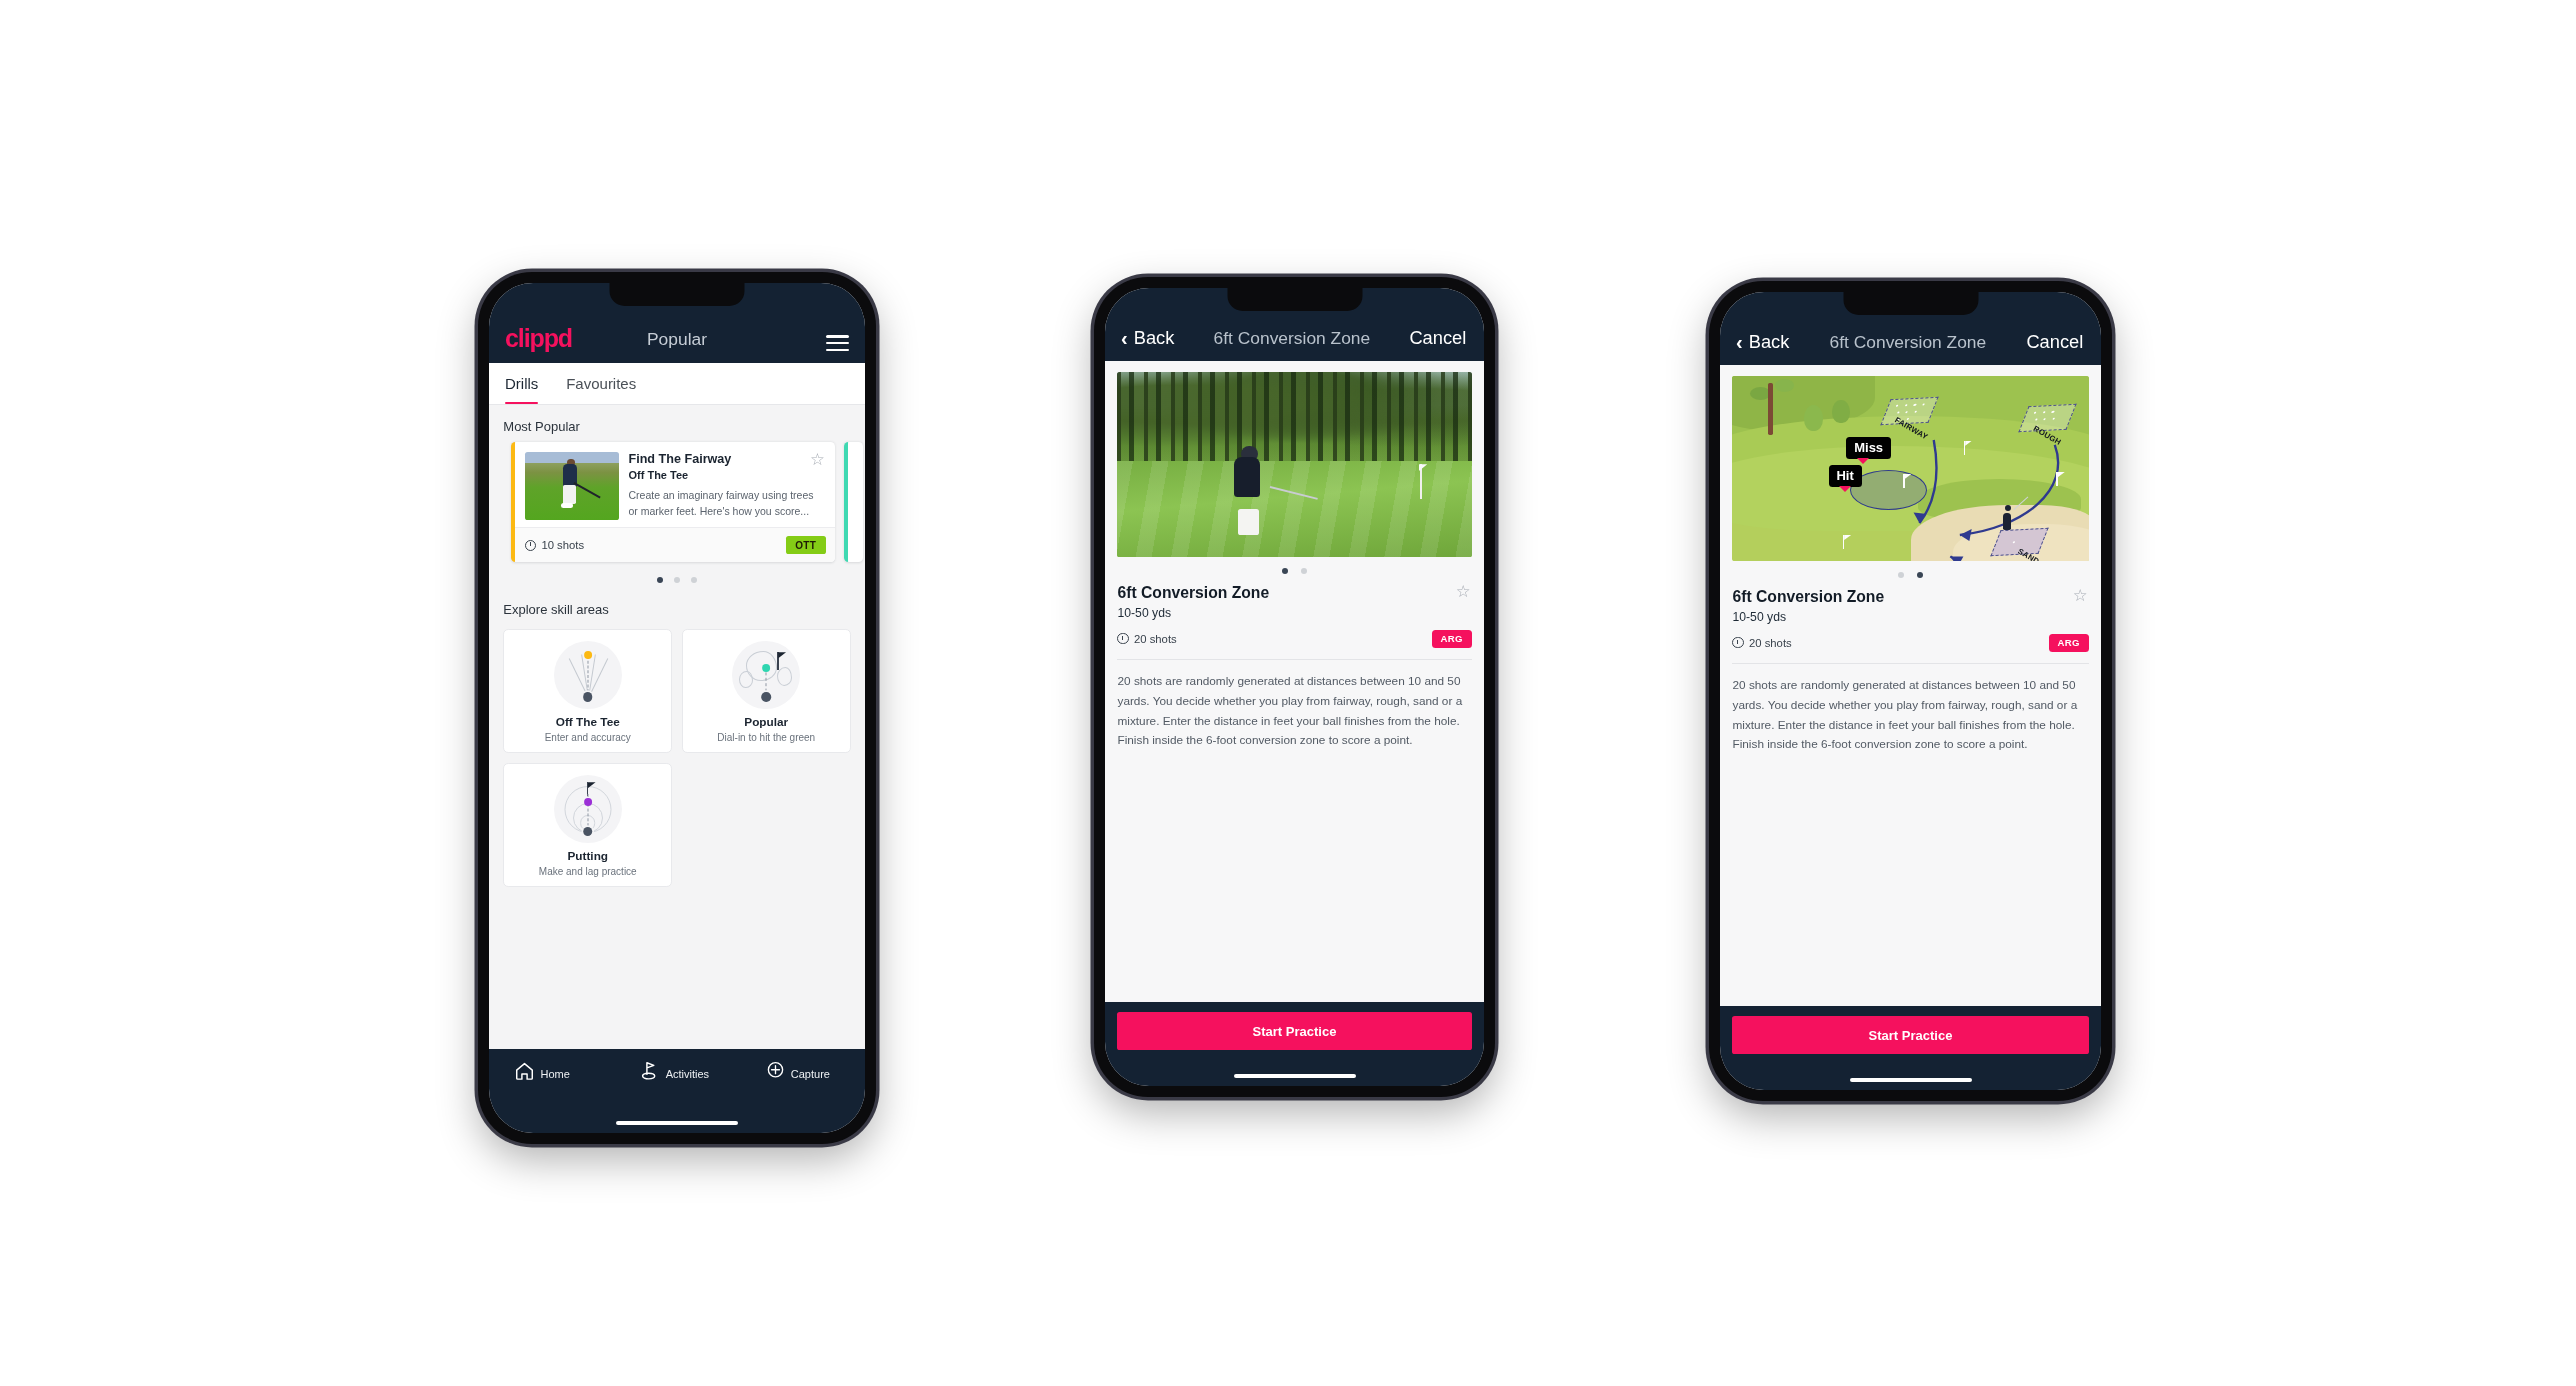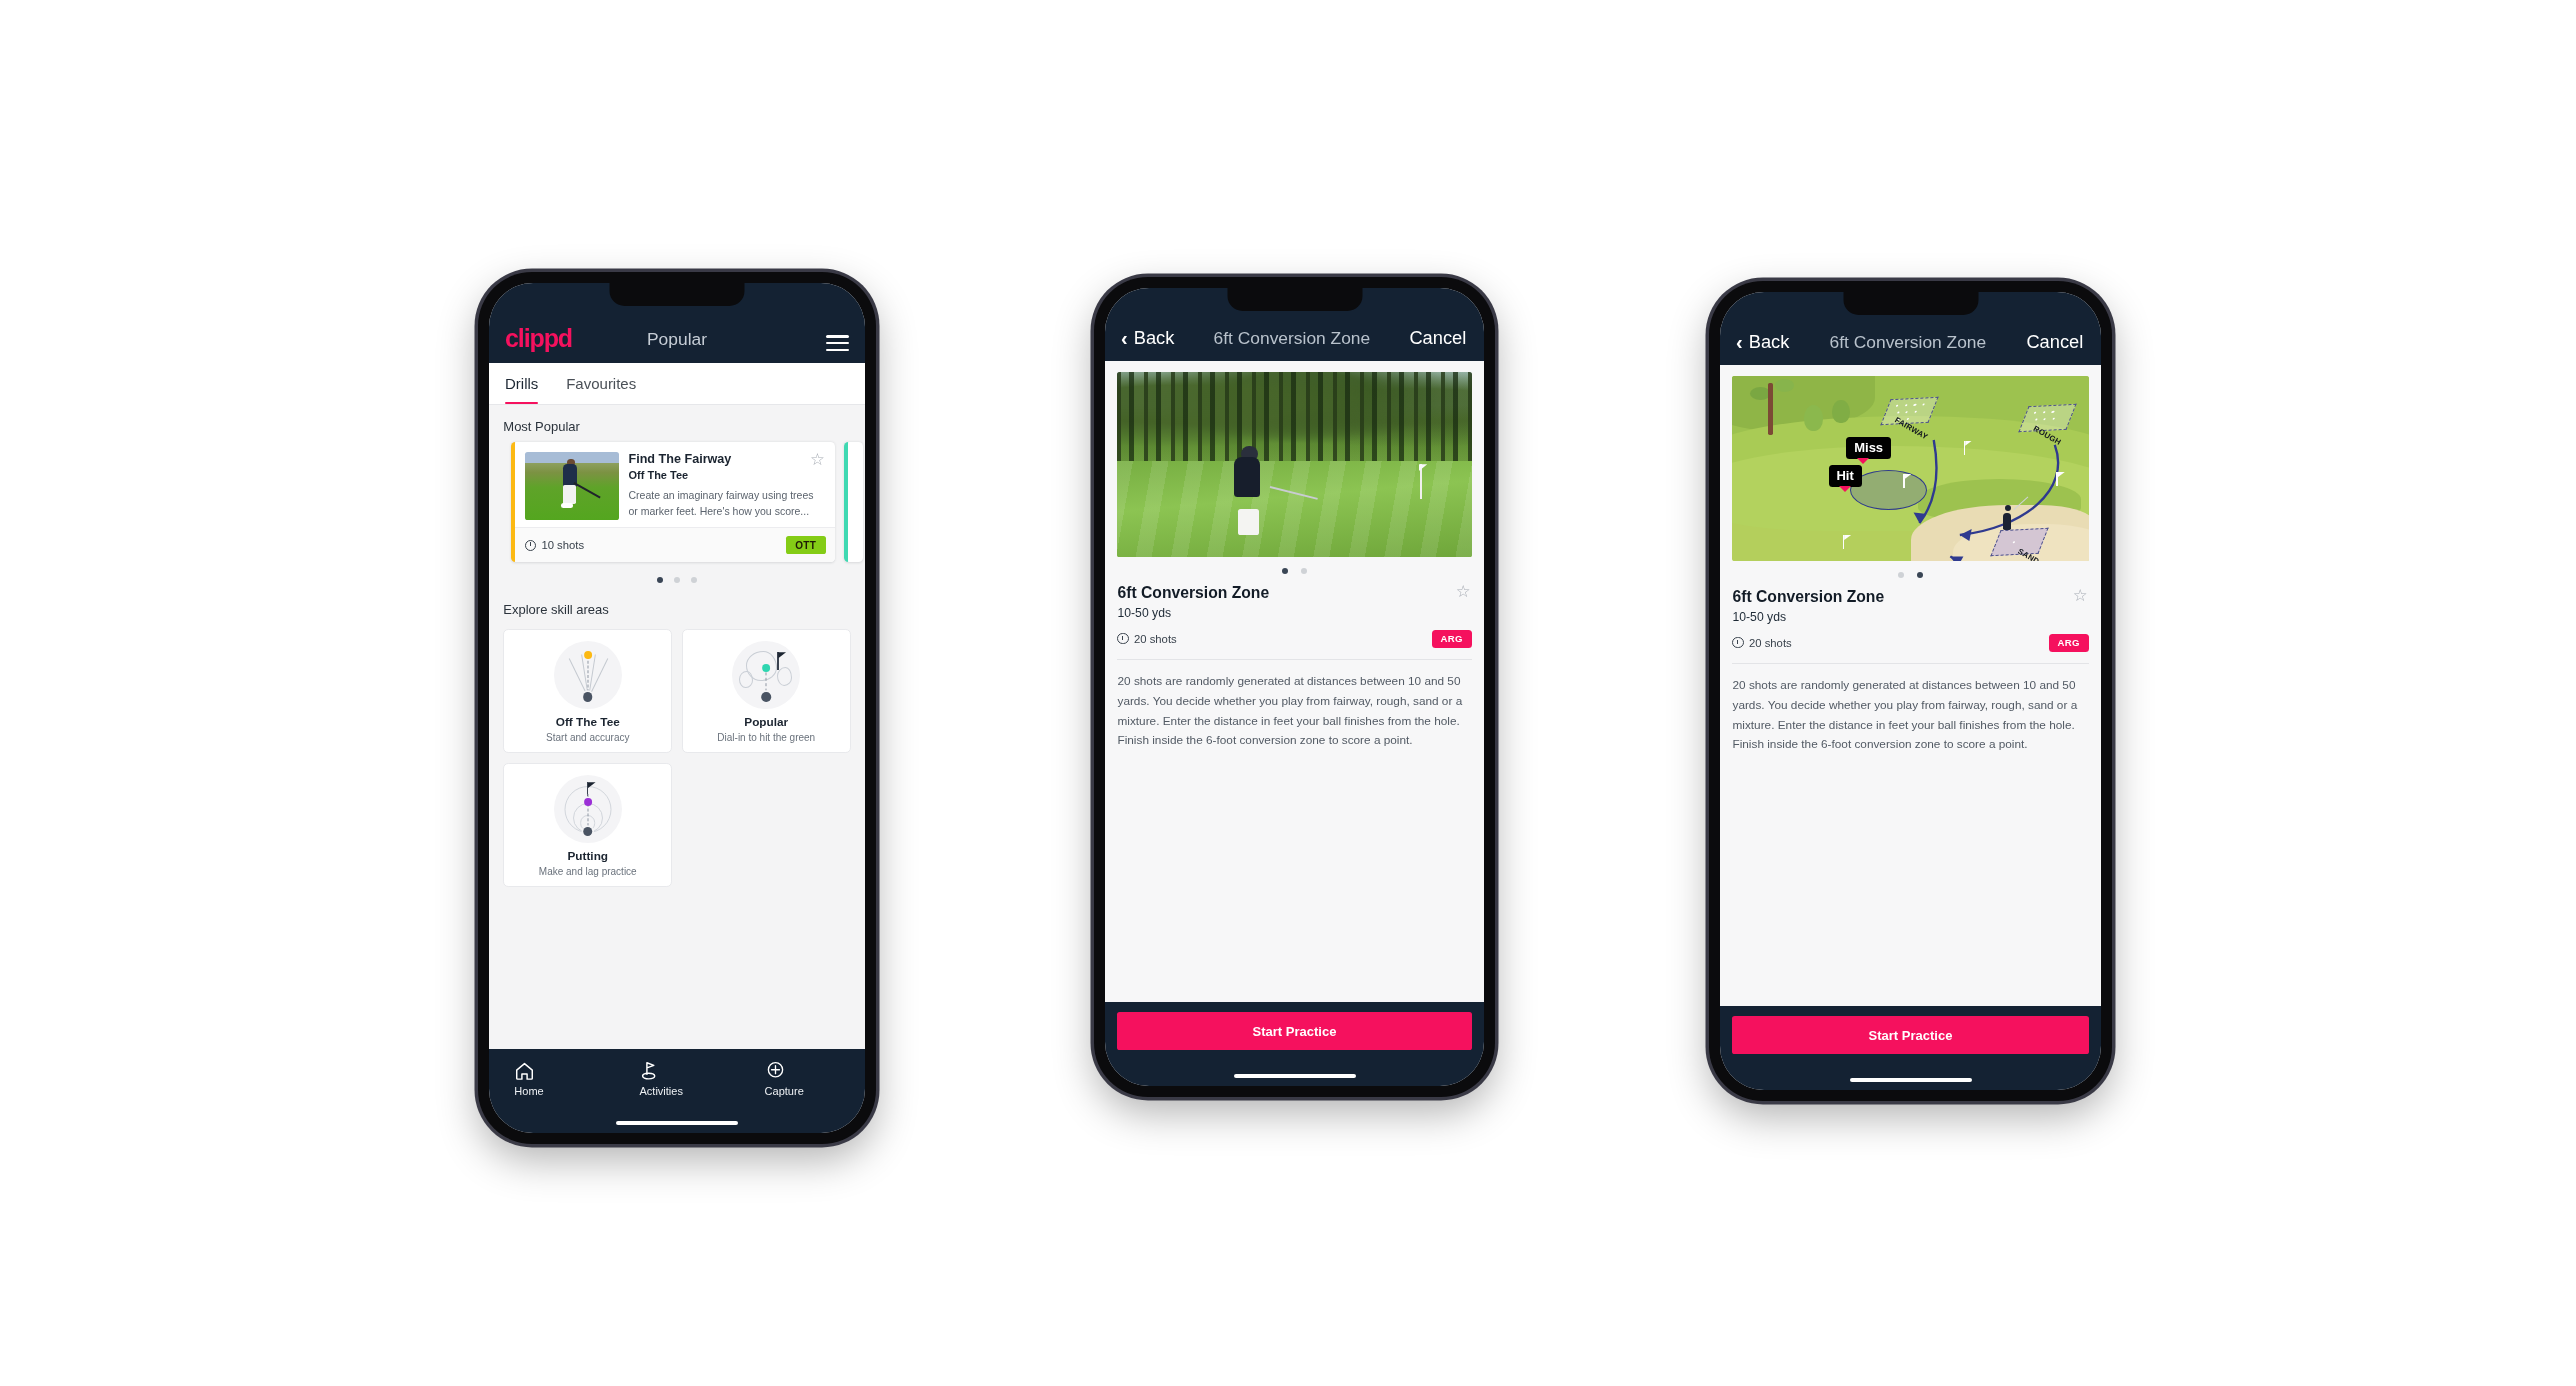--- a/index.html
+++ b/index.html
@@ -163,21 +163,21 @@
   .ring { position:absolute; border:1px solid #d2d6dc; border-radius:50%; left:50%; transform:translateX(-50%); }
   .flagpole { position:absolute; width:1.4px; background:#3a4250; }
   .flagcloth { position:absolute; width:7.8px; height:6.1px; background:#1b2430; clip-path: polygon(0 0,100% 0,0 100%); }
 
   
   .botnav {
     flex: 0 0 84px; background: #142233;
     display: flex; align-items: flex-start; justify-content: space-around;
     padding-top: 12.2px; position: relative;
   }
-  .botitem { display: flex; flex-direction: column; align-items: flex-start; gap: 5.2px; width: 75px; }
+  .botitem { display: flex; flex-direction: row; align-items: flex-end; gap: 5.2px; width: 75px; }
   .botitem svg { display: block; }
   .botlabel { color: #eef1f4; font-size: 11px; }
   .homebar { position:absolute; bottom: 7.8px; left: 50%; transform: translateX(-50%); width: 122px; height: 4.4px; border-radius: 2.6px; background: #fff; }
 
   
   .detail-body { flex: 1 1 auto; background: #f7f7f8; padding: 10.5px 12.2px 0 12.2px; overflow: hidden; }
   .media { width: 100%; height: 185px; border-radius: 2.6px; overflow: hidden; position: relative; }
 
   
   .photo { width:100%; height:100%; position:relative; background:
@@ -321,21 +321,21 @@
                 <span style="transform:rotate(-26deg)"></span>
                 <span style="transform:rotate(-9deg)"></span>
                 <span style="transform:rotate(9deg)"></span>
                 <span style="transform:rotate(26deg)"></span>
               </span>
               <span class="dashline"></span>
               <span class="tgt" style="background:#fcb913"></span>
               <span class="ball"></span>
             </div>
             <div class="skill-name">Off The Tee</div>
-            <div class="skill-desc">Start and accuracy</div>
+            <div class="skill-desc">Enter and accuracy</div>
           </div>
 
           <div class="skill">
             <div class="skill-art">
               <span class="blob" style="left:14px;top:10.5px;width:31px;height:30px;"></span>
               <span class="blob" style="left:7px;top:30px;width:14px;height:17.4px;"></span>
               <span class="blob" style="left:45px;top:26px;width:15px;height:19px;"></span>
               <span class="flagpole" style="left:45px;top:11.3px;height:17.4px;"></span>
               <span class="flagcloth" style="left:46px;top:11.3px;"></span>
               <span class="dashline" style="top:26px;"></span>

